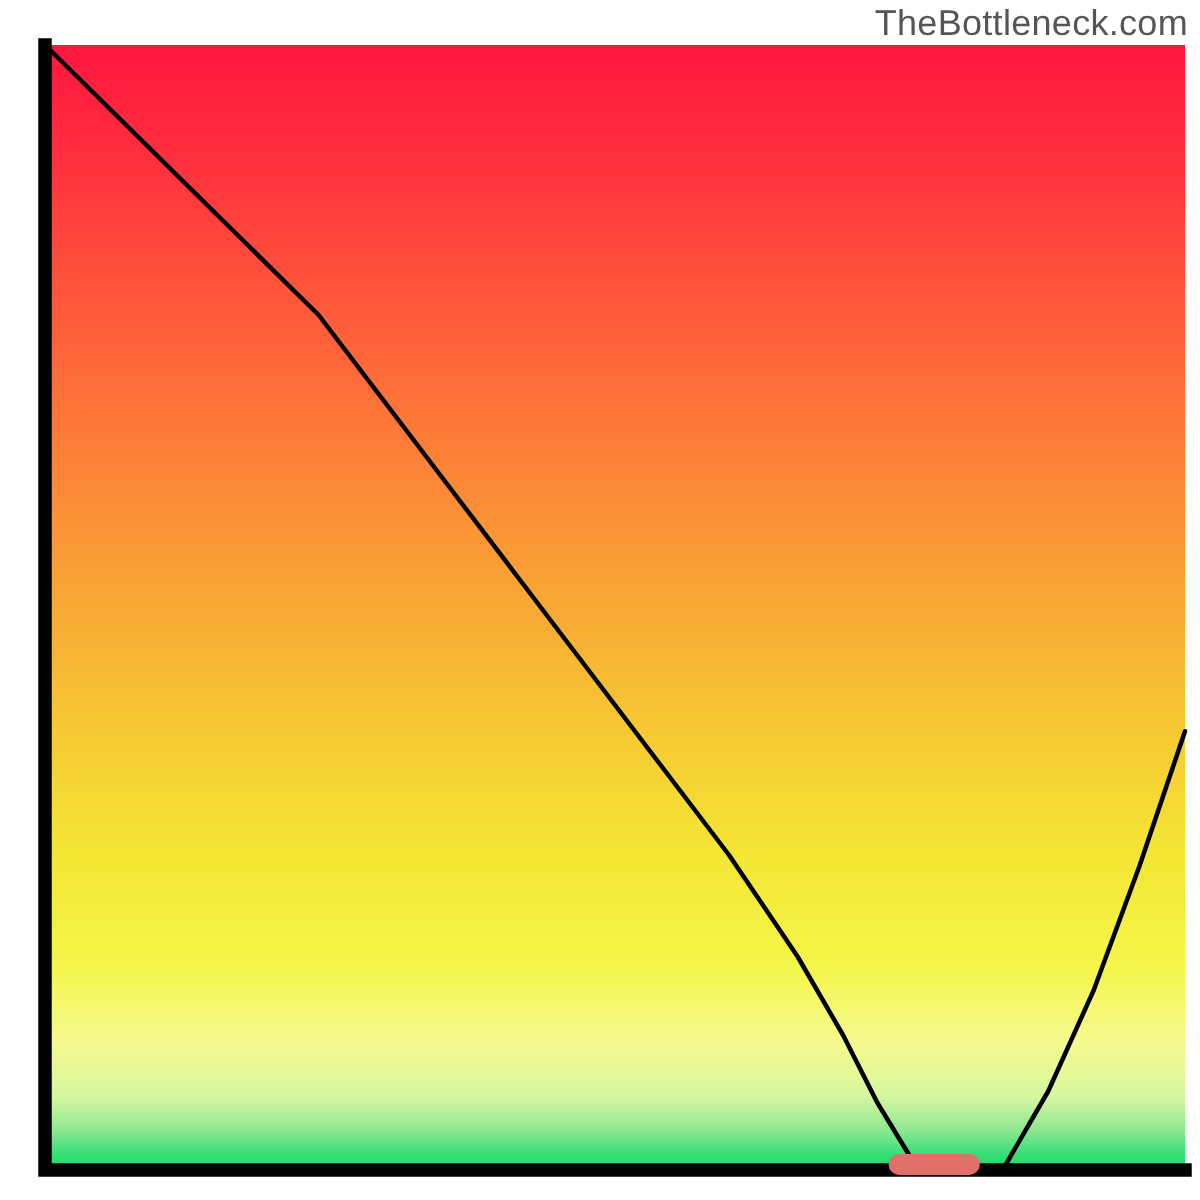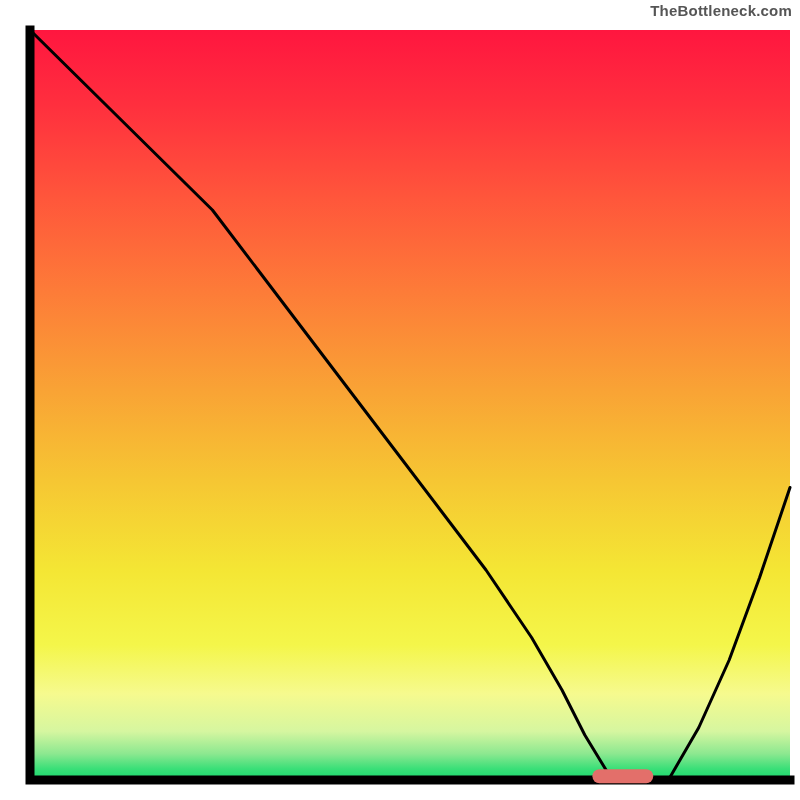--- a/index.html
+++ b/index.html
@@ -12,22 +12,22 @@
   }
   .container {
     position: relative;
     width: 800px;
     height: 800px;
   }
   .watermark {
     position: absolute;
     top: 2px;
     right: 8px;
-    font-size: 15px;
-    font-weight: 700;
+    font-size: 24px;
+    font-weight: 400;
     color: #555555;
     letter-spacing: 0.2px;
   }
   svg.chart {
     position: absolute;
     left: 0;
     top: 0;
   }
 </style>
 </head>

